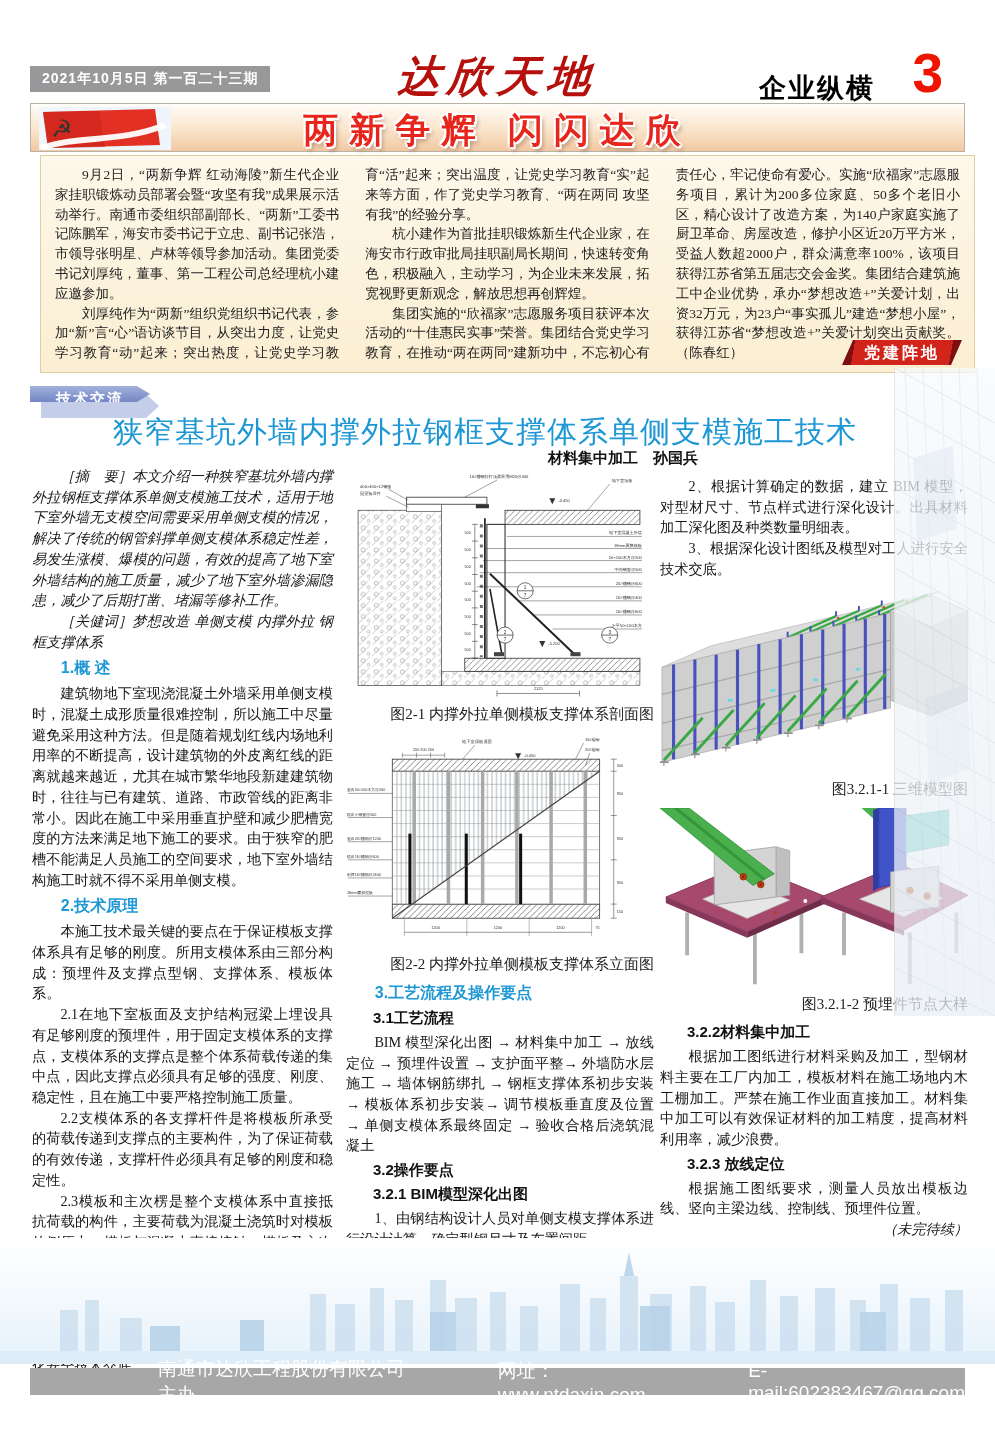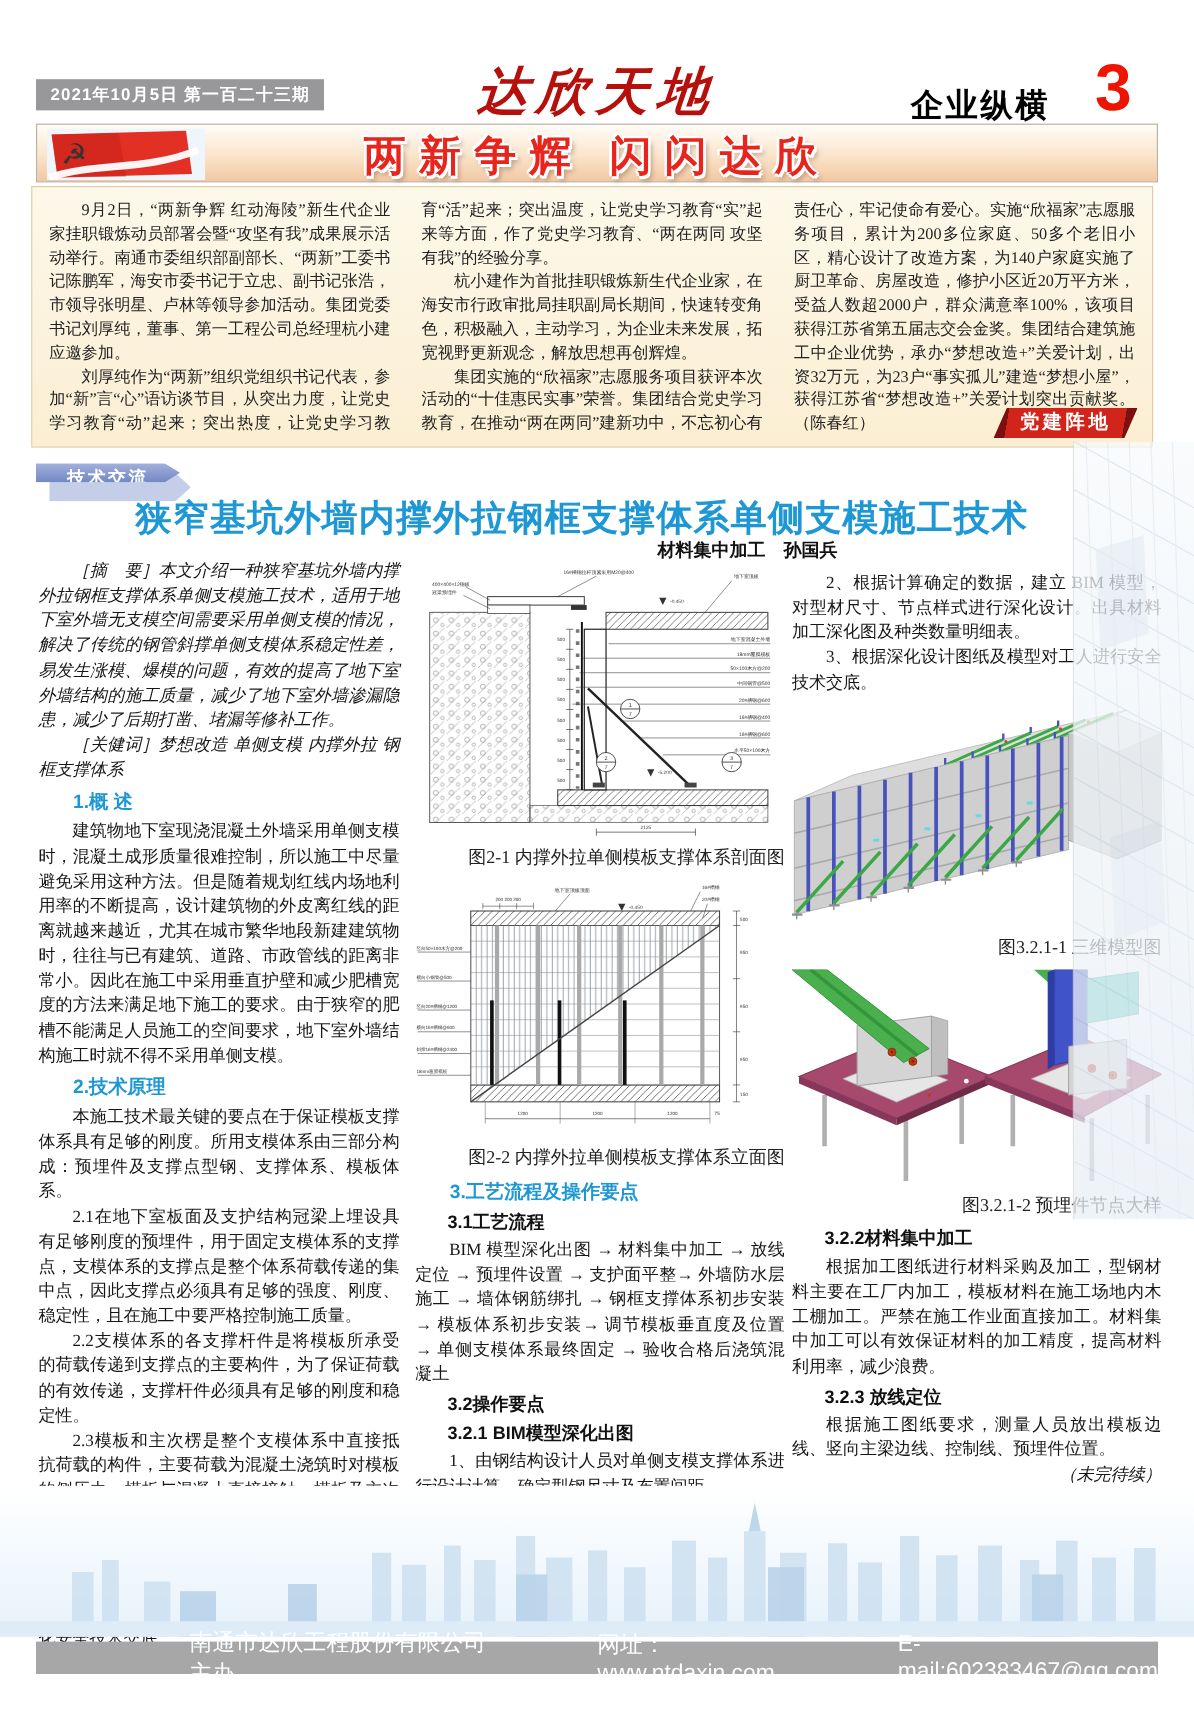--- a/index.html
+++ b/index.html
@@ -18,38 +18,38 @@
     font-size:55px;font-weight:bold;color:#ee1400;line-height:1;}
   
   .banner{position:absolute;left:30px;top:103px;width:935px;height:49px;box-sizing:border-box;
     border:1px solid #b9b2a6;background:linear-gradient(180deg,#fffdf9 0%,#fae4cb 55%,#f2c8a2 100%);}
   .banner-headline{position:absolute;left:0;right:0;top:3px;text-align:center;
     font-family:"Liberation Sans",sans-serif;font-weight:bold;font-size:35px;color:#e8251c;
     letter-spacing:11px;
     text-shadow:-2px 0 #fff,2px 0 #fff,0 -2px #fff,0 2px #fff,2px 2px #fff,-2px -2px #fff,3px 4px 4px rgba(60,20,0,.35);}
   .banner-flag{position:absolute;left:8px;top:3px;}
   
-  .news{position:absolute;left:26px;top:155px;width:935px;height:218px;box-sizing:border-box;
+  .news{position:absolute;left:40px;top:155px;width:935px;height:218px;box-sizing:border-box;
     background:linear-gradient(180deg,#fdf8ea,#fbeed2);border:1px solid #e0cda2;padding:9px 14px;}
   .news-cols{column-count:3;column-gap:26px;column-fill:auto;height:100%;overflow:hidden;
     font-size:13.5px;line-height:19.8px;text-align:justify;color:#222;}
   .news-cols p{margin:0;text-indent:2em;}
   .badge{position:absolute;right:12px;bottom:7px;width:120px;height:25px;
     background:linear-gradient(100deg,#7c0f0f 0 13px,#d1251c 13px calc(100% - 13px),#7c0f0f calc(100% - 13px));
     clip-path:polygon(11px 0,100% 0,calc(100% - 11px) 100%,0 100%);
     color:#fff;font:bold 16px/25px "Liberation Sans",sans-serif;text-align:center;letter-spacing:3px;}
   
   .tag{position:absolute;left:30px;top:386px;width:120px;height:16px;z-index:3;}
   .tag::after{content:"";position:absolute;left:11px;top:8px;width:118px;height:24px;
     background:#c4cee9;clip-path:polygon(0 0,calc(100% - 13px) 0,100% 50%,calc(100% - 13px) 100%,0 100%);z-index:-1;}
   .tag-front{width:100%;height:100%;background:linear-gradient(180deg,#a2b0db,#7387c4);
     clip-path:polygon(0 0,calc(100% - 13px) 0,100% 50%,calc(100% - 13px) 100%,0 100%);
     color:#fff;font:bold 15px/25px "Liberation Sans",sans-serif;text-align:center;letter-spacing:2px;}
   .tech-title{position:absolute;left:45px;width:880px;top:412px;text-align:center;
-    font-family:"Liberation Sans",sans-serif;font-weight:bold;font-size:30px;color:#1e97d5;letter-spacing:1px;}
+    font-family:"Liberation Sans",sans-serif;font-weight:normal;font-size:30px;color:#1e97d5;letter-spacing:1px;}
   .byline{position:absolute;left:548px;top:449px;font-family:"Liberation Sans",sans-serif;
     font-weight:bold;font-size:15px;color:#111;}
   .colL{position:absolute;left:32px;top:466px;width:301px;}
   .colM{position:absolute;left:346px;top:468px;width:308px;}
   .colR{position:absolute;left:660px;top:476px;width:308px;}
   .body p{font-size:14.2px;line-height:20.7px;text-align:justify;text-indent:2em;margin:0;color:#161616;}
   .abstract p{font-style:italic;font-family:"DejaVu Serif",serif;}
   .h-blue{color:#1e97d5;font-family:"Liberation Sans",sans-serif;font-weight:bold;
     font-size:16px;margin:6px 0 4px;padding-left:1.8em;}
   .h-sub{font-family:"Liberation Sans",sans-serif;font-weight:bold;font-size:15px;

